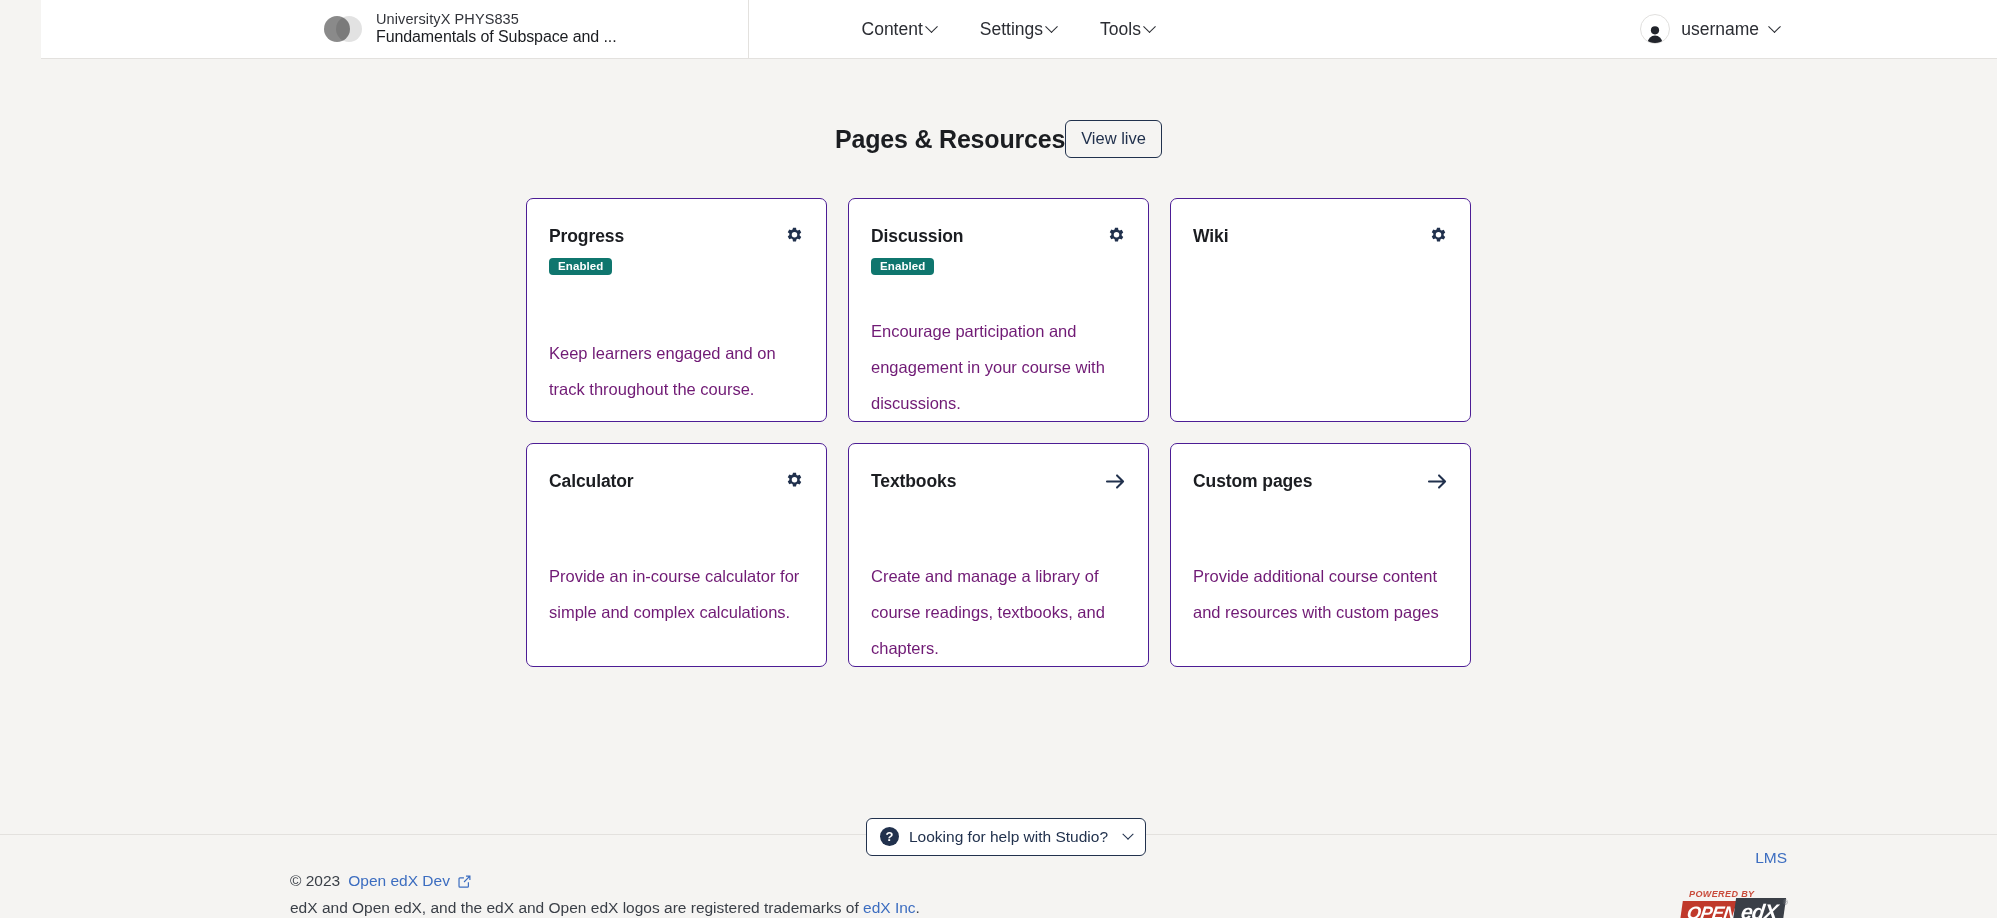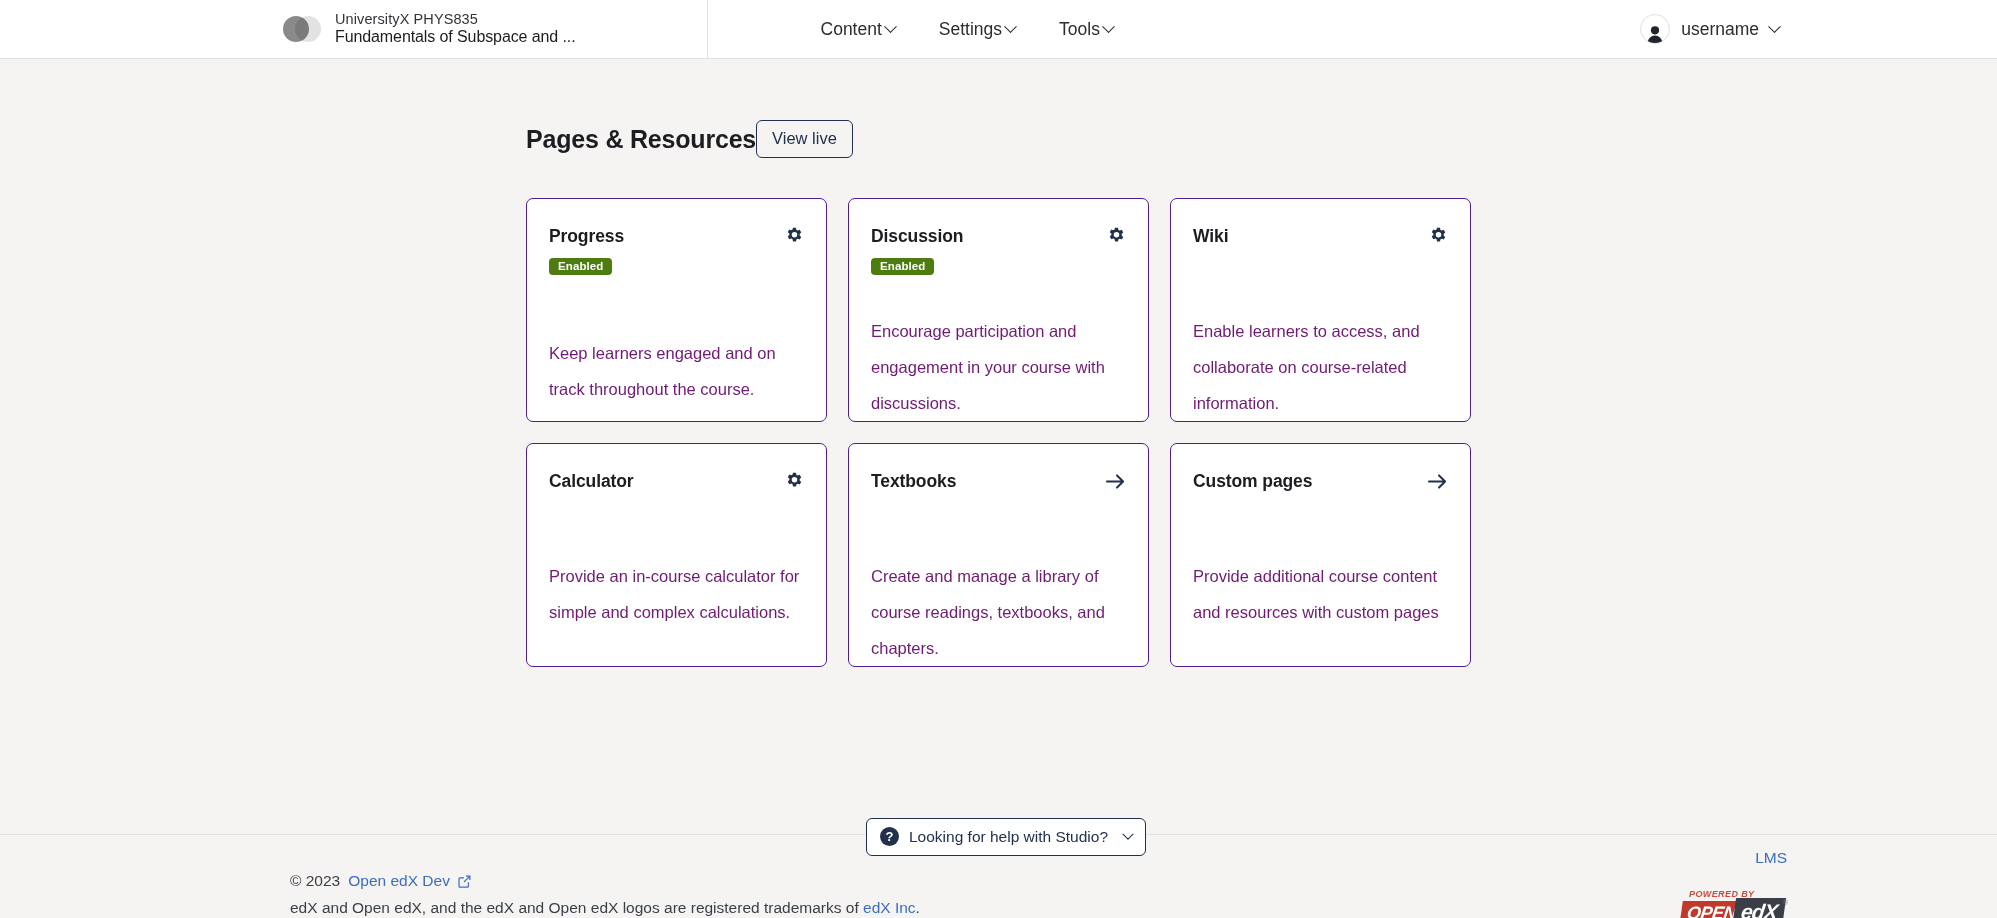--- a/index.html
+++ b/index.html
@@ -14,20 +14,21 @@
   a { text-decoration: none; }
 
   
   .header {
     height: 59px;
     background: #ffffff;
     border-bottom: 1px solid #e3e1de;
     display: flex;
     align-items: center;
     position: relative;
+    margin-left: 41px;
   }
   .brand {
     display: flex;
     align-items: center;
     margin-left: 283px;
     gap: 14px;
   }
   .brand-logo {
     position: relative;
     width: 38px; height: 26px;
@@ -73,21 +74,21 @@
     border: 1px solid #e1e0de;
     display: flex; align-items: flex-end; justify-content: center;
     overflow: hidden; background: #fff;
   }
   .avatar svg { display: block; }
   .username { font-size: 17.5px; color: #2b2d33; }
 
   
   .page { position: relative; height: 859px; }
   .titlerow {
-    display: flex; align-items: center; justify-content: flex-start;
+    display: flex; align-items: center; justify-content: center;
     margin: 0 auto; width: 945px; padding-top: 49px;
   }
   .page-title {
     font-size: 25px; font-weight: bold; color: #1b1d21; letter-spacing: -.2px;
   }
   .viewlive {
     font-size: 16.5px; color: #21314d;
     border: 1.6px solid #21314d; border-radius: 6px;
     padding: 8px 15px 9px; background: transparent; cursor: pointer;
     font-family: "Liberation Sans", sans-serif;
@@ -111,21 +112,21 @@
   }
   .card-head {
     display: flex; align-items: flex-start; justify-content: space-between;
   }
   .card-title {
     font-size: 17.5px; font-weight: bold; color: #1b1d21; letter-spacing: -.1px;
   }
   .card-action { cursor: pointer; line-height: 0; padding-top: 1px; }
   .badge {
     display: inline-block; margin-top: 11px;
-    background: #4d7c0f; color: #ffffff;
+    background: #0f766e; color: #ffffff;
     font-size: 11.5px; font-weight: bold;
     padding: 2px 9px 3px; border-radius: 4px; letter-spacing: .1px;
   }
   .card-desc {
     font-size: 16.5px; line-height: 36px; color: #701a75;
     position: absolute; left: 22px; right: 20px; top: 114px;
   }
   .card-desc.low { top: 136px; }
 
   
@@ -287,21 +288,20 @@
       <div class="card-head">
         <div>
           <div class="card-title">Wiki</div>
         </div>
         <span class="card-action">
           <svg width="19" height="19" viewBox="0 0 20 20">
               <path fill="#21314d" d="M11.6.9l.4 2.2c.5.2 1 .4 1.4.7l2.1-.8 1.6 2.8-1.7 1.5c0 .3.1.5.1.8s0 .5-.1.8l1.7 1.5-1.6 2.8-2.1-.8c-.4.3-.9.5-1.4.7l-.4 2.2H8.4L8 12.9c-.5-.2-1-.4-1.4-.7l-2.1.8L2.9 10l1.7-1.5c0-.3-.1-.5-.1-.8s0-.5.1-.8L2.9 5.4l1.6-2.8 2.1.8c.4-.3.9-.5 1.4-.7L8.4.9zM10 5.2a2.9 2.9 0 1 0 0 5.8 2.9 2.9 0 0 0 0-5.8z"></path>
             </svg>
         </span>
       </div>
-      <div class="card-desc">Enable learners to access, and collaborate on course-related information.</div>
     </div>
 
     <div class="card">
       <div class="card-head">
         <div>
           <div class="card-title">Calculator</div>
         </div>
         <span class="card-action">
           <svg width="19" height="19" viewBox="0 0 20 20">
               <path fill="#21314d" d="M11.6.9l.4 2.2c.5.2 1 .4 1.4.7l2.1-.8 1.6 2.8-1.7 1.5c0 .3.1.5.1.8s0 .5-.1.8l1.7 1.5-1.6 2.8-2.1-.8c-.4.3-.9.5-1.4.7l-.4 2.2H8.4L8 12.9c-.5-.2-1-.4-1.4-.7l-2.1.8L2.9 10l1.7-1.5c0-.3-.1-.5-.1-.8s0-.5.1-.8L2.9 5.4l1.6-2.8 2.1.8c.4-.3.9-.5 1.4-.7L8.4.9zM10 5.2a2.9 2.9 0 1 0 0 5.8 2.9 2.9 0 0 0 0-5.8z"></path>

